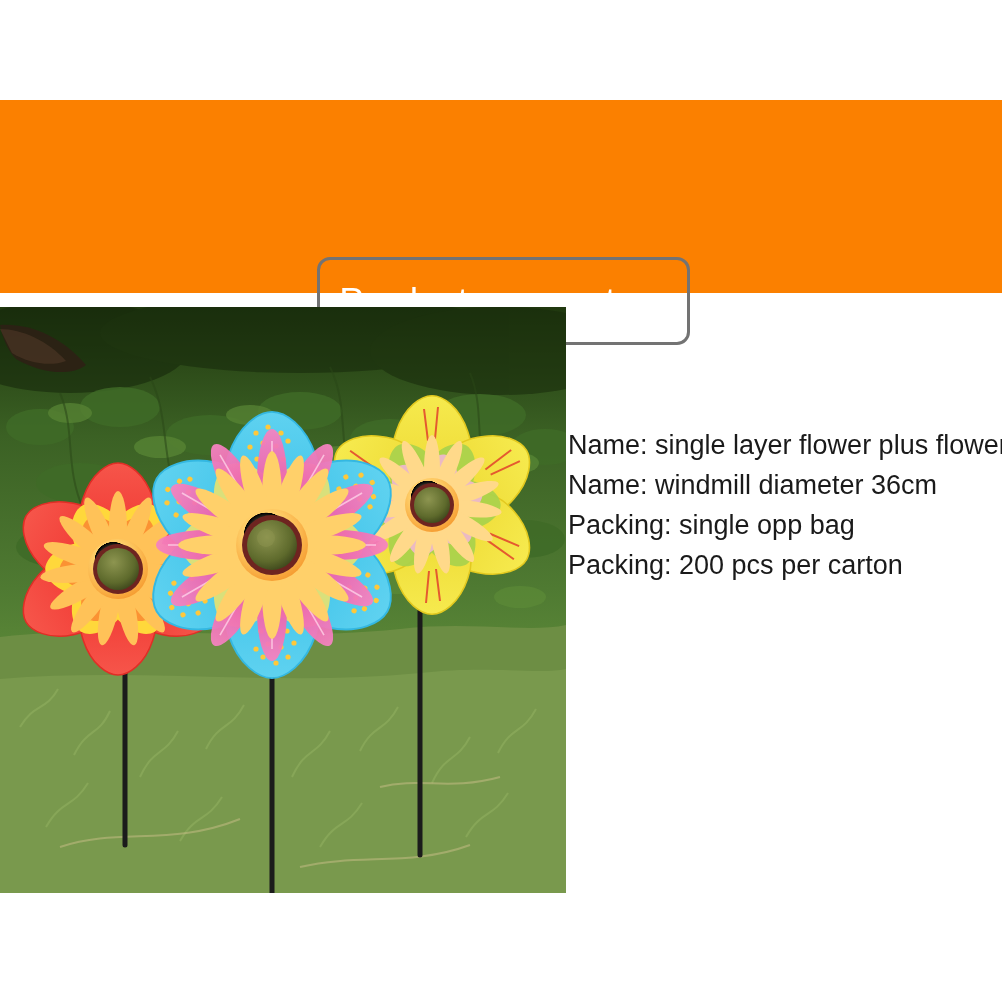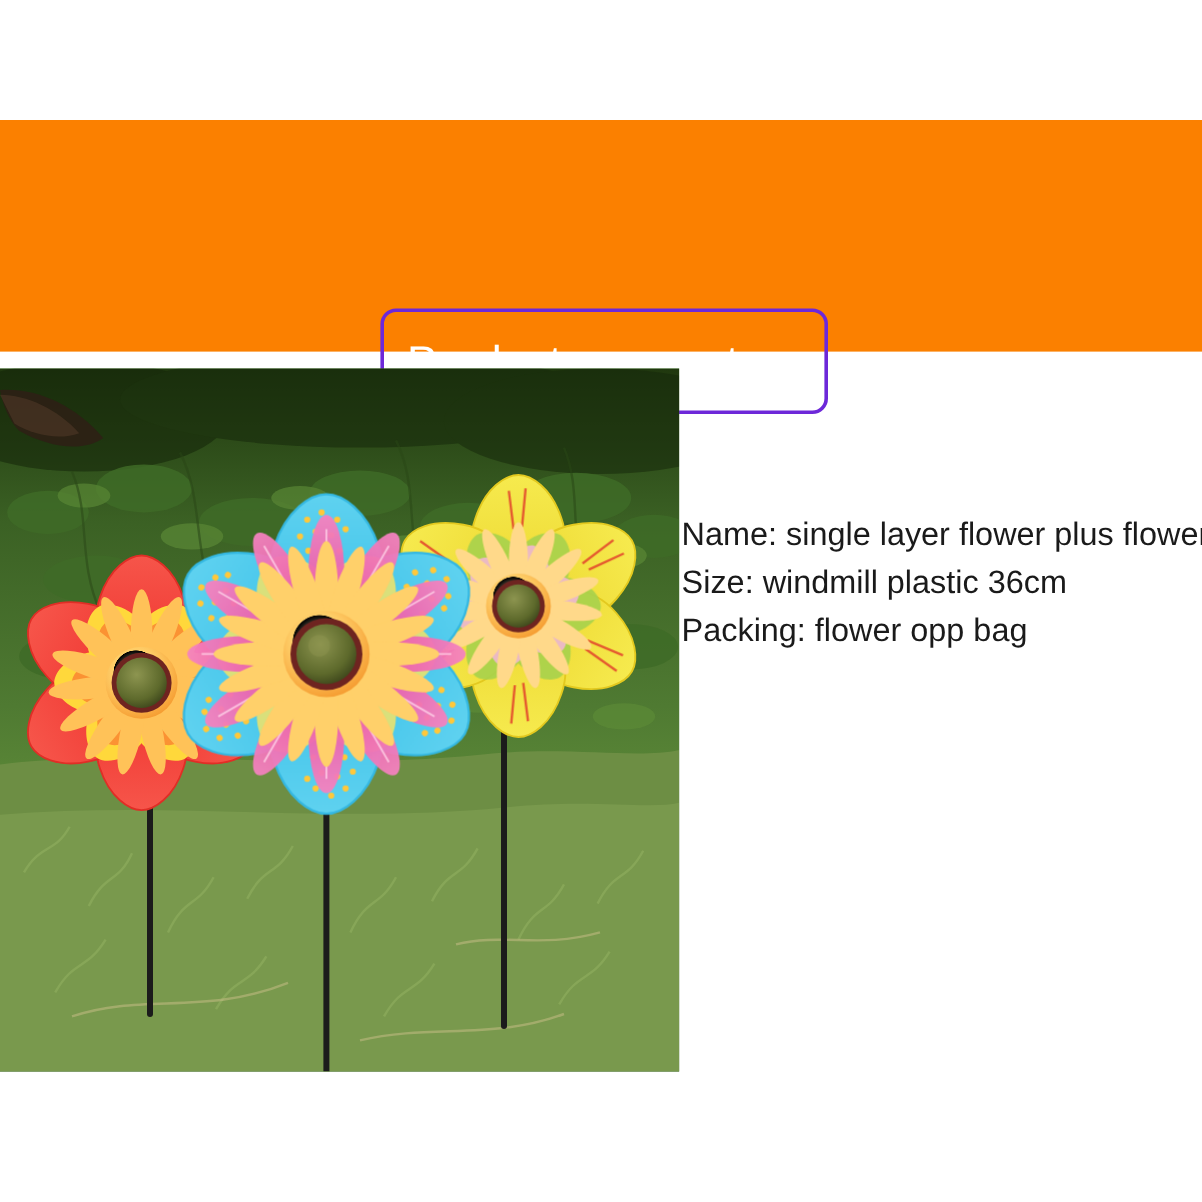--- a/index.html
+++ b/index.html
@@ -19,21 +19,21 @@
   #banner {
     position:absolute;
     left:0; top:100px;
     width:1002px; height:193px;
     background:#fb8000;
   }
   #title-box {
     position:absolute;
     left:317px; top:157px;
     width:373px; height:88px;
-    border:3px solid #6d28d9;
+    border:3px solid #737373;
     border-radius:13px;
     display:flex;
     align-items:center;
     justify-content:center;
   }
   #title-text {
     color:#ffffff;
     font-size:37px;
     font-weight:400;
     letter-spacing:0.2px;
@@ -781,17 +781,18 @@
           <circle cx="0" cy="0" r="30" fill="#6e2420"></circle>
           <circle cx="0" cy="0" r="25" fill="url(#gBtn)"></circle>
           <circle cx="-6" cy="-7" r="9" fill="#8d9550" opacity="0.45"></circle>
         </g>
       </g>
     </svg>
   </div>
 
   <div id="specs">
     <div class="spec-line">Name: single layer flower plus flower</div>
-    <div class="spec-line">Size: windmill plastic 36cm</div>
-    <div class="spec-line">Packing: flower opp bag</div>
+    <div class="spec-line">Name: windmill diameter 36cm</div>
+    <div class="spec-line">Packing: single opp bag</div>
+    <div class="spec-line">Packing: 200 pcs per carton</div>
   </div>
 
 </div>
 
 </body></html>

